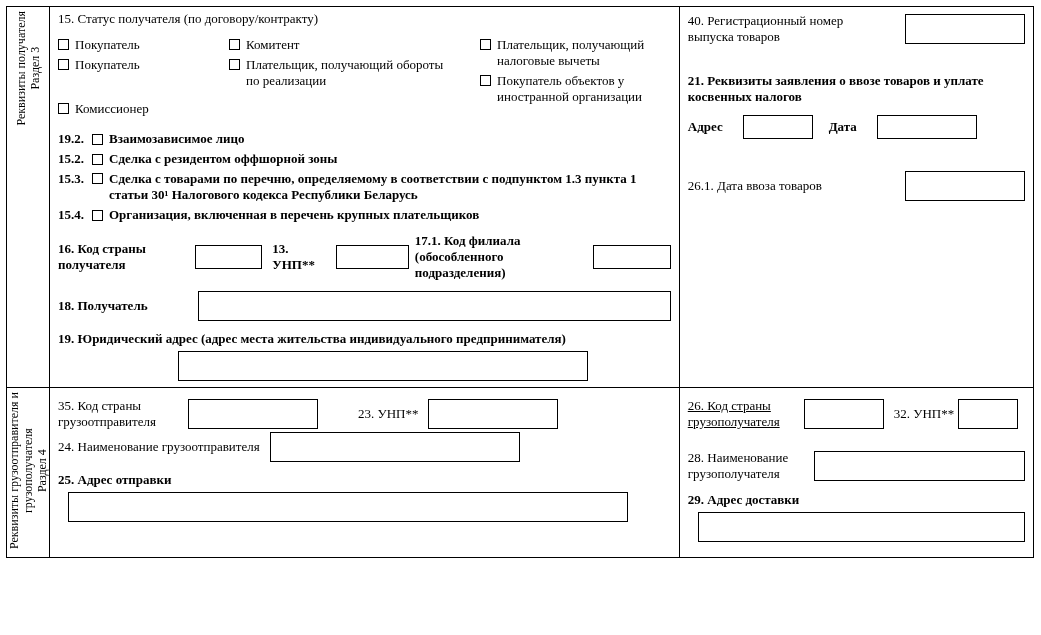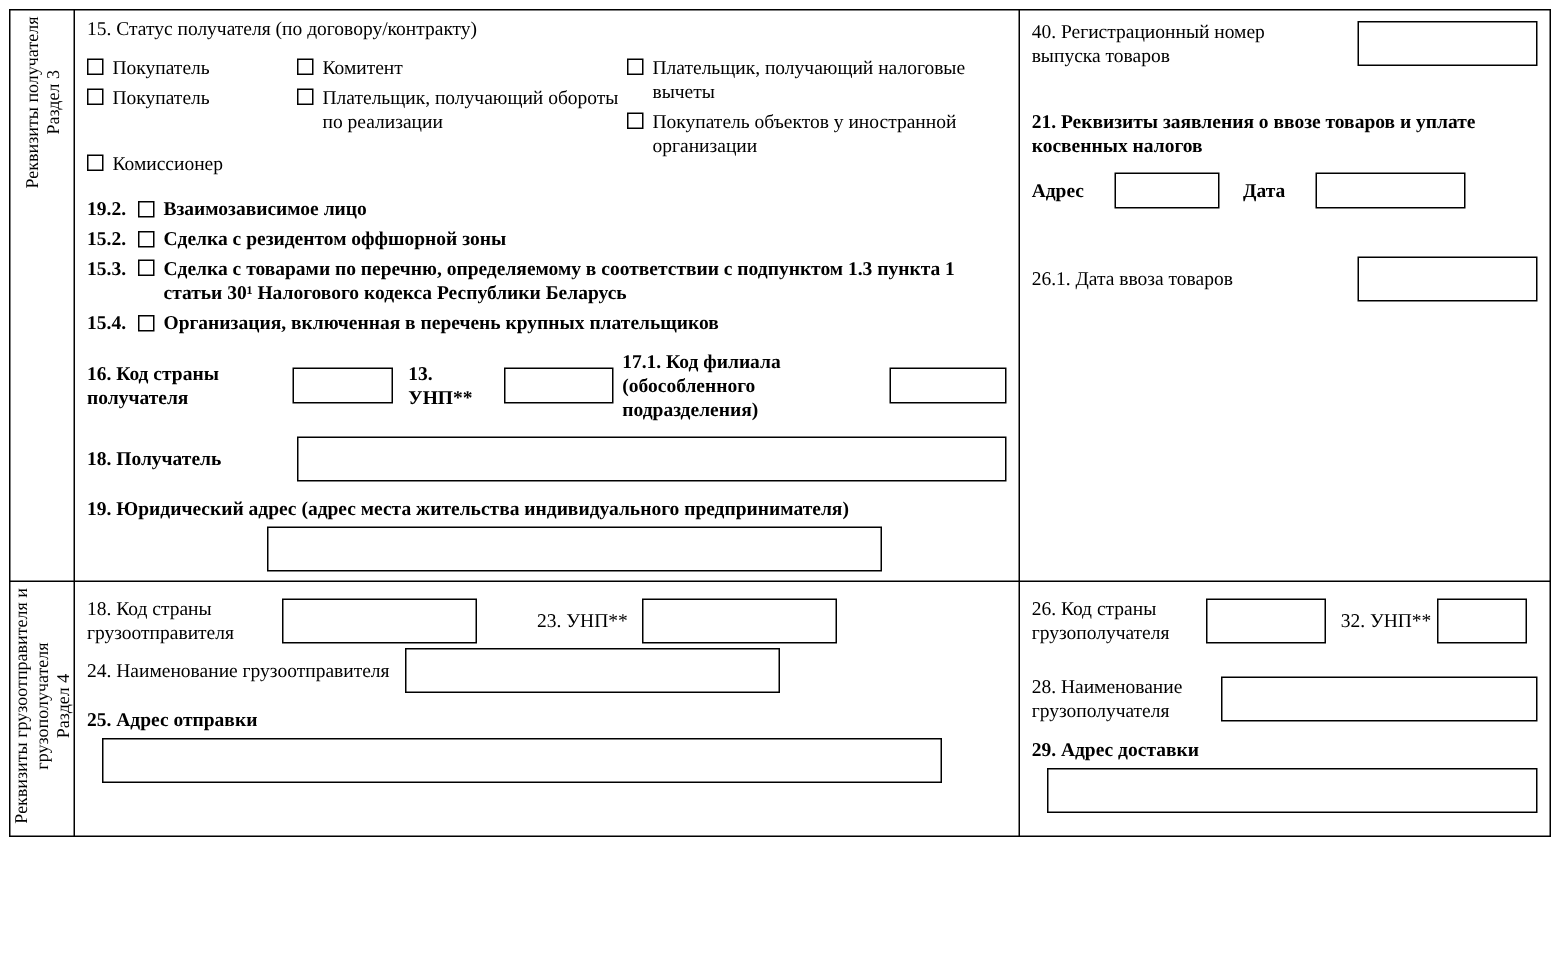--- a/index.html
+++ b/index.html
@@ -47,21 +47,21 @@
     display: inline-block;
     border: 1px solid #000;
     background: #fff;
     height: 24px;
     vertical-align: middle;
   }
   .field-tall { height: 30px; }
   .mt4 { margin-top: 4px; }
   .mt8 { margin-top: 10px; font-weight: bold; }
   .grow { flex-grow: 1; }
-  .cbcols { display: flex; }
+  .cbcols { display: flex; gap: 31px; }
   .cbcols .col1 { width: 140px; }
   .cbcols .col2 { width: 220px; }
   .cbcols .col3 { flex: 1; }
   .cbcols .item { display: flex; align-items: flex-start; margin: 4px 0; }
   .cbcols .item .chk { margin-top: 2px; }
   .lbl { margin-right: 8px; }
 </style>
 </head>
 <body>
 
@@ -188,40 +188,40 @@
   <td class="vlabel">
     <span class="vtext">
       <span>Реквизиты грузоотправителя и</span><br>
       <span>грузополучателя</span><br>
       <span>Раздел 4</span>
     </span>
   </td>
 
   <td class="panel">
     <div class="row" style="margin-top:6px;">
-      <span style="width:120px;">18. Код страны грузоотправителя</span>
+      <span style="width:120px;">35. Код страны грузоотправителя</span>
       <span class="field field-tall" style="width:130px;margin-left:10px;"></span>
       <span style="margin-left:40px;">23. УНП**</span>
       <span class="field field-tall" style="width:130px;margin-left:10px;"></span>
     </div>
 
     <div class="row" style="">
       <span>24. Наименование грузоотправителя</span>
       <span class="field field-tall grow" style="margin-left:10px;max-width:250px;"></span>
     </div>
 
     <div class="mt8">25. Адрес отправки</div>
     <div class="row mt4">
       <span class="field field-tall grow" style="margin-left:10px;max-width:560px;"></span>
     </div>
   </td>
 
   <td class="panel">
     <div class="row" style="margin-top:6px;">
-      <span style="width:110px;">26. Код страны грузополучателя</span>
+      <span style="width:110px;text-decoration:underline;">26. Код страны грузополучателя</span>
       <span class="field field-tall" style="width:80px;margin-left:6px;"></span>
       <span style="margin-left:10px;">32. УНП**</span>
       <span class="field field-tall" style="width:60px;margin-left:4px;"></span>
     </div>
 
     <div class="row" style="margin-top:20px;">
       <span style="width:120px;">28. Наименование грузополучателя</span>
       <span class="field field-tall grow" style="margin-left:6px;"></span>
     </div>
 

